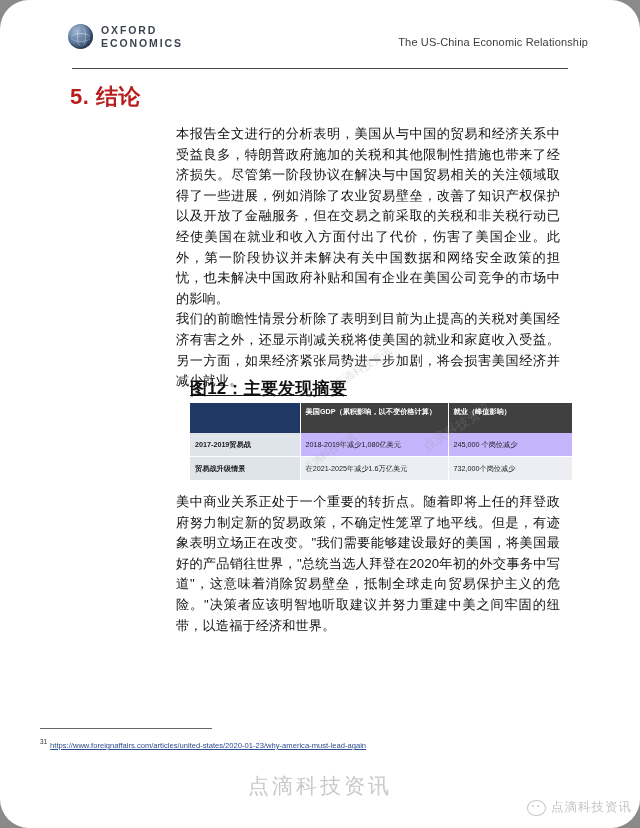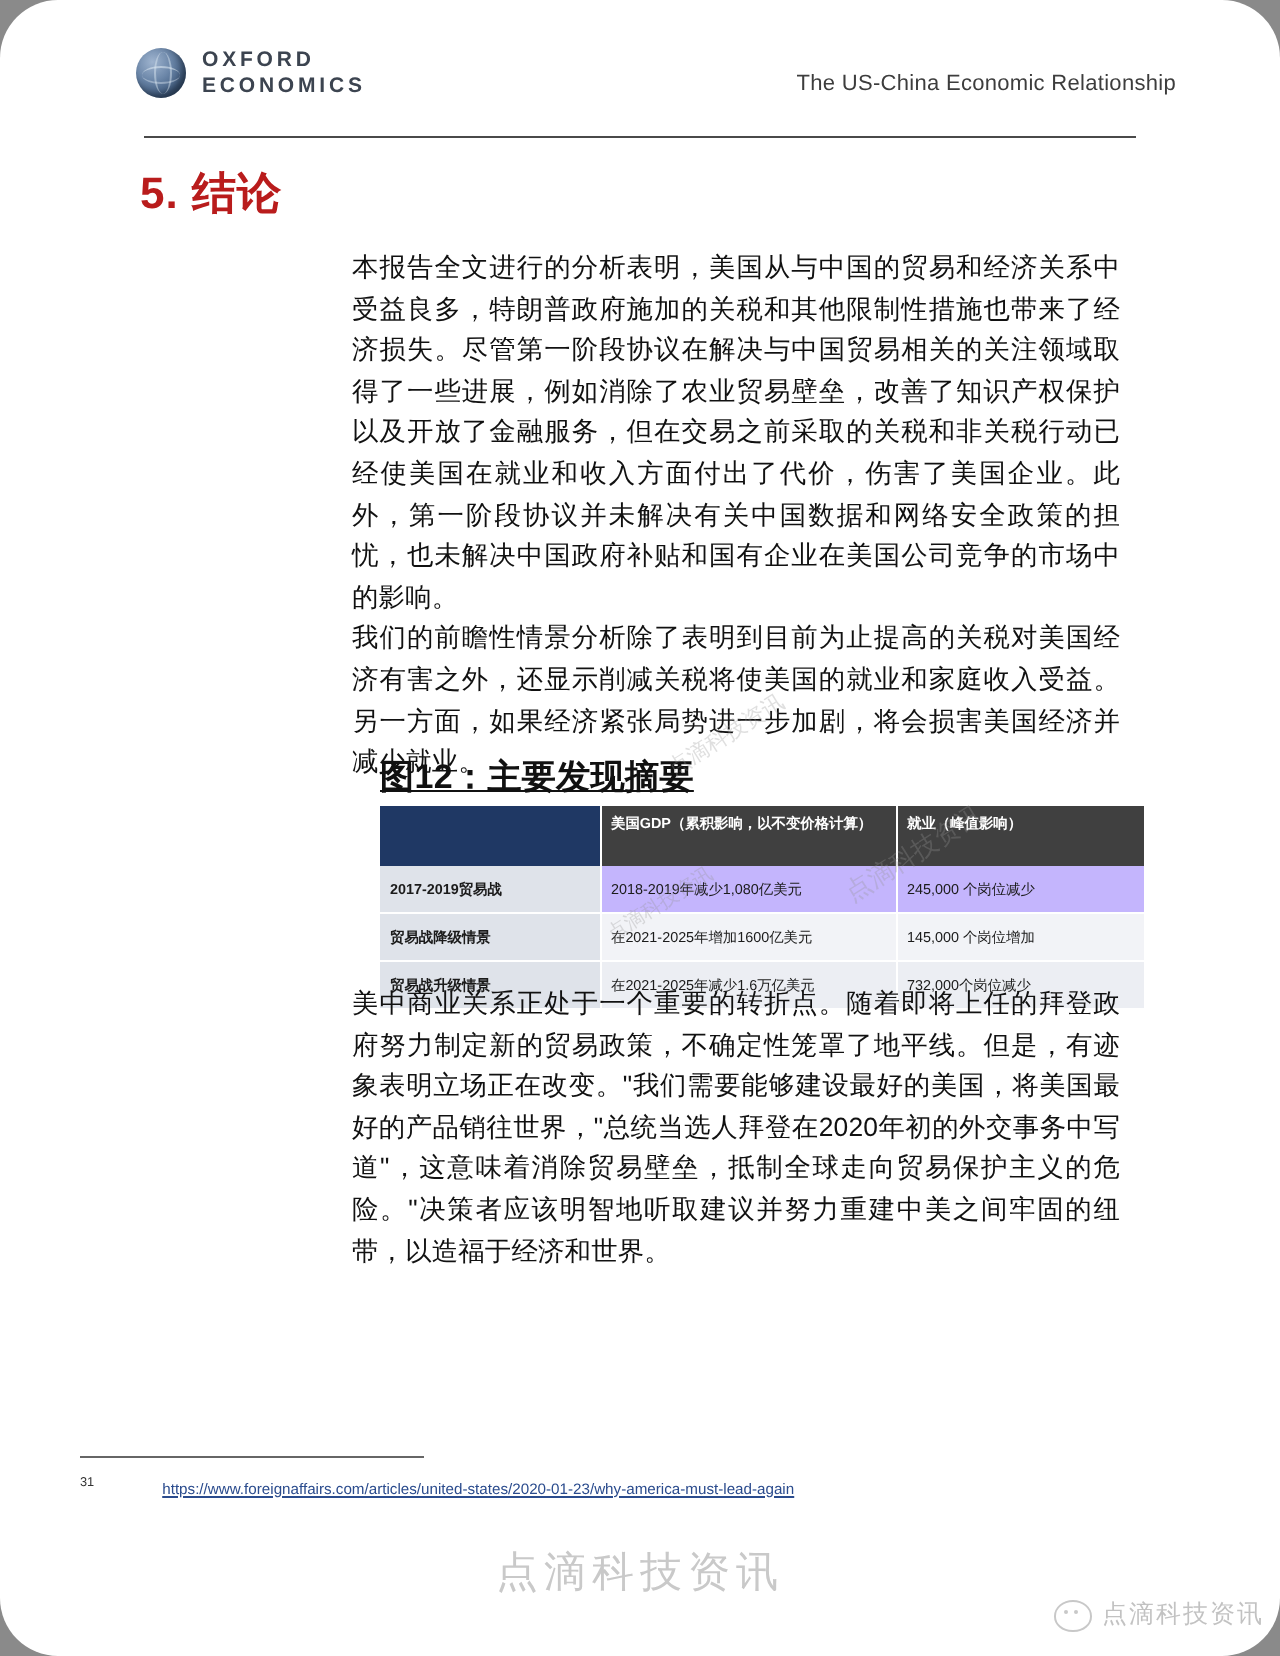--- a/index.html
+++ b/index.html
@@ -196,21 +196,20 @@
     color: #333;
     white-space: nowrap;
   }
   .footnote sup {
     font-size: 6.4px;
     margin-right: 3px;
   }
   .footnote a {
     color: #2a4b8d;
     text-decoration: underline;
-    margin-left: 31px;
   }
 
   
   .watermark-center {
     position: absolute;
     left: 0;
     top: 772px;
     width: 640px;
     text-align: center;
     font-size: 21px;
@@ -305,25 +304,20 @@
           <th>美国GDP（累积影响，以不变价格计算）</th>
           <th>就业（峰值影响）</th>
         </tr>
       </thead>
       <tbody>
         <tr class="r1">
           <td class="label">2017-2019贸易战</td>
           <td class="val">2018-2019年减少1,080亿美元</td>
           <td class="val">245,000 个岗位减少</td>
         </tr>
-        <tr class="r2">
-          <td class="label">贸易战降级情景</td>
-          <td class="val">在2021-2025年增加1600亿美元</td>
-          <td class="val">145,000 个岗位增加</td>
-        </tr>
         <tr class="r3">
           <td class="label">贸易战升级情景</td>
           <td class="val">在2021-2025年减少1.6万亿美元</td>
           <td class="val">732,000个岗位减少</td>
         </tr>
       </tbody>
     </table>
   </div>
 
   <div class="body-col" style="top:492px;">

